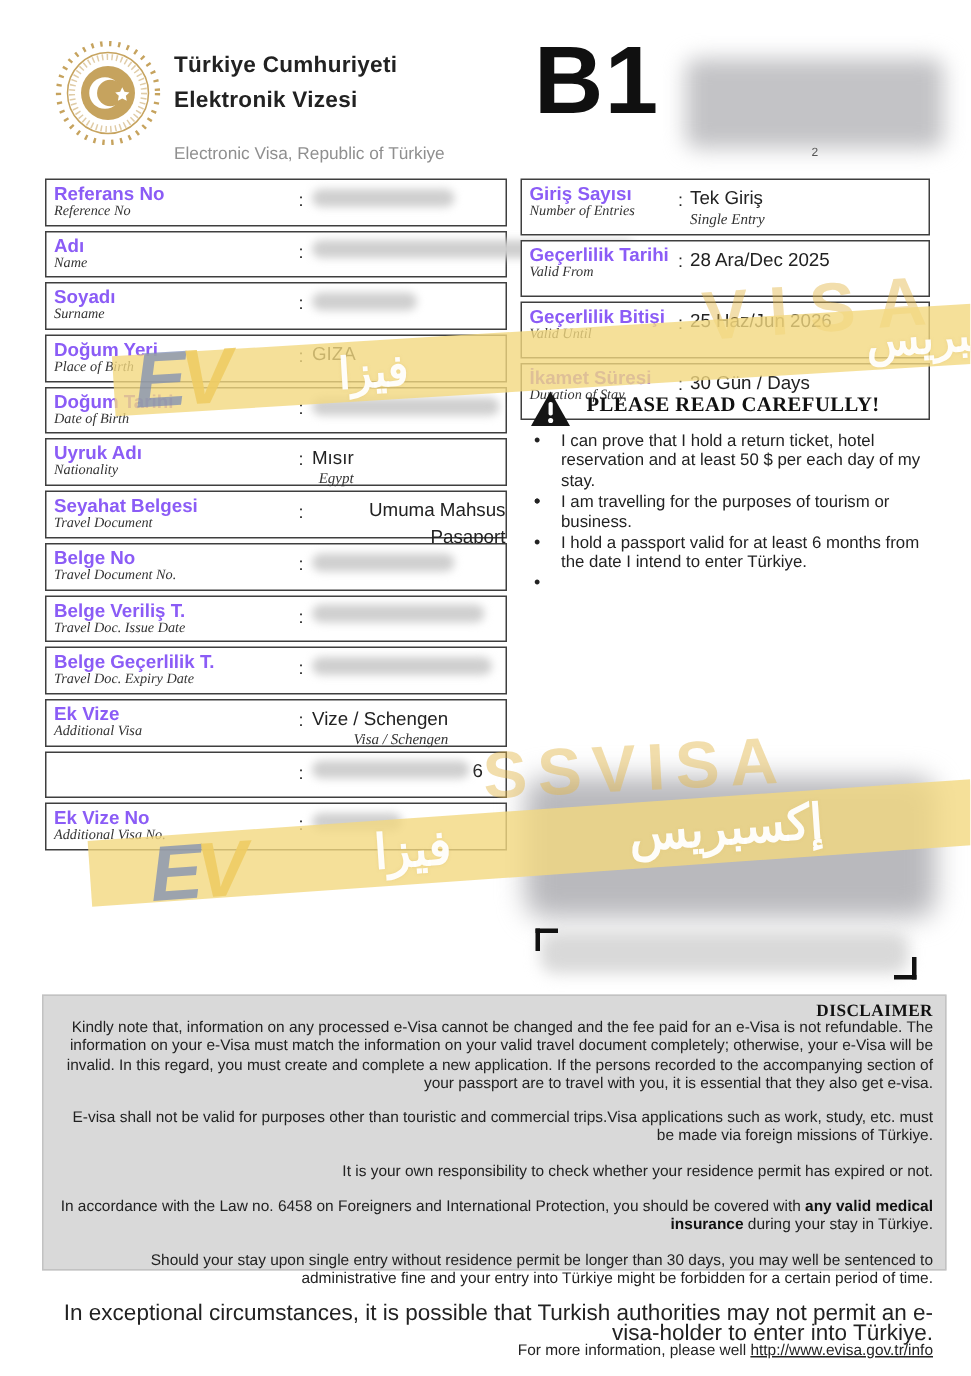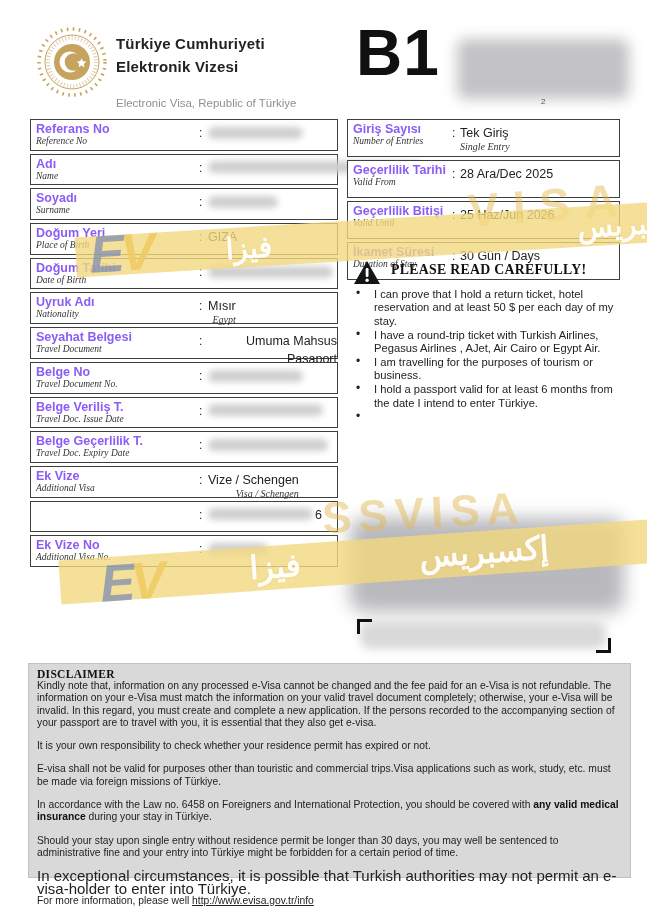--- a/index.html
+++ b/index.html
@@ -62,21 +62,21 @@
   .wm-ev .e{color:rgba(122,138,180,.72);}
   .wm-ev .v{color:rgba(238,204,100,.9);}
   .wm-ar{position:absolute;direction:rtl;font-weight:bold;color:rgba(255,255,255,.95);text-shadow:0 0 2px rgba(230,200,120,.5);}
   #wm-band1 .wm-ar{left:150px;top:28px;width:470px;font-size:29px;display:flex;justify-content:space-between;}
   #wm-band2 .wm-ar{left:190px;top:50px;width:300px;font-size:32px;display:flex;justify-content:space-between;}
   .wm-gold{position:absolute;font-weight:bold;color:rgba(226,182,72,.45);letter-spacing:14px;z-index:6;pointer-events:none;}
   #wm-visa1{left:468px;top:178px;font-size:46px;transform:rotate(-4deg);}
   #wm-visa2{left:322px;top:488px;font-size:44px;letter-spacing:7px;transform:rotate(-3deg);}
 
   
-  #disclaimer{position:absolute;left:28px;top:663px;width:603px;height:215px;box-sizing:border-box;background:#d9d9d9;border:1px solid #c2c2c2;padding:4px 8px 0 8px;}
+  #disclaimer{position:absolute;left:28px;top:663px;width:603px;height:184px;box-sizing:border-box;background:#d9d9d9;border:1px solid #c2c2c2;padding:4px 8px 0 8px;text-align:right;}
   #disc-heading{font-family:"Liberation Serif", serif;font-weight:bold;font-size:11.5px;color:#111;letter-spacing:.3px;}
   .disc-p{margin:0 0 11px 0;font-size:10.3px;line-height:12.3px;color:#222;}
   .disc-p b{color:#111;}
   #disc-close{font-size:15px;line-height:12.3px;color:#222;}
   #disc-more{font-size:10.3px;line-height:12.3px;color:#222;}
   #disc-link{color:#222;text-decoration:underline;cursor:pointer;}
 </style>
 </head>
 <body>
 
@@ -317,21 +317,20 @@
     </div>
     <div id="notice-bullets">
 
         <div class="bullet">
           <span class="bullet-marker">•</span>
           <span>I can prove that I hold a return ticket, hotel reservation and at least 50 $ per each day of my stay.</span>
         </div>
 
         <div class="bullet">
           <span class="bullet-marker">•</span>
-          <span>I have a round-trip ticket with Turkish Airlines, Pegasus Airlines , AJet, Air Cairo or Egypt Air.</span>
         </div>
 
         <div class="bullet">
           <span class="bullet-marker">•</span>
           <span>I am travelling for the purposes of tourism or business.</span>
         </div>
 
         <div class="bullet">
           <span class="bullet-marker">•</span>
           <span>I hold a passport valid for at least 6 months from the date I intend to enter Türkiye.</span>
@@ -368,23 +367,23 @@
       <span>فيزا</span>
     </div>
   </div>
 
   <div id="disclaimer">
     <div id="disc-heading">DISCLAIMER</div>
     <div>
 
         <p class="disc-p"><span>Kindly note that, information on any processed e-Visa cannot be changed and the fee paid for an e-Visa is not refundable. The information on your e-Visa must match the information on your valid travel document completely; otherwise, your e-Visa will be invalid. In this regard, you must create and complete a new application. If the persons recorded to the accompanying section of your passport are to travel with you, it is essential that they also get e-visa.</span><span></span><span></span></p>
 
+        <p class="disc-p"><span>E-visa shall not be valid for purposes other than touristic and commercial trips.Visa applications such as work, study, etc. must be made via foreign missions of Türkiye.</span><span></span><span></span></p>
+
         <p class="disc-p"><span>It is your own responsibility to check whether your residence permit has expired or not.</span><span></span><span></span></p>
-
-        <p class="disc-p"><span>E-visa shall not be valid for purposes other than touristic and commercial trips.Visa applications such as work, study, etc. must be made via foreign missions of Türkiye.</span><span></span><span></span></p>
 
         <p class="disc-p"><span></span><span>In accordance with the Law no. 6458 on Foreigners and International Protection, you should be covered with </span><b>any valid medical insurance</b><span> during your stay in Türkiye.</span></p>
 
         <p class="disc-p"><span>Should your stay upon single entry without residence permit be longer than 30 days, you may well be sentenced to administrative fine and your entry into Türkiye might be forbidden for a certain period of time.</span><span></span><span></span></p>
       </div>
     <div id="disc-close">In exceptional circumstances, it is possible that Turkish authorities may not permit an e-visa-holder to enter into Türkiye.</div>
     <div id="disc-more"><span>For more information, please well </span><a id="disc-link">http://www.evisa.gov.tr/info</a></div>
   </div>
 
 </div>

